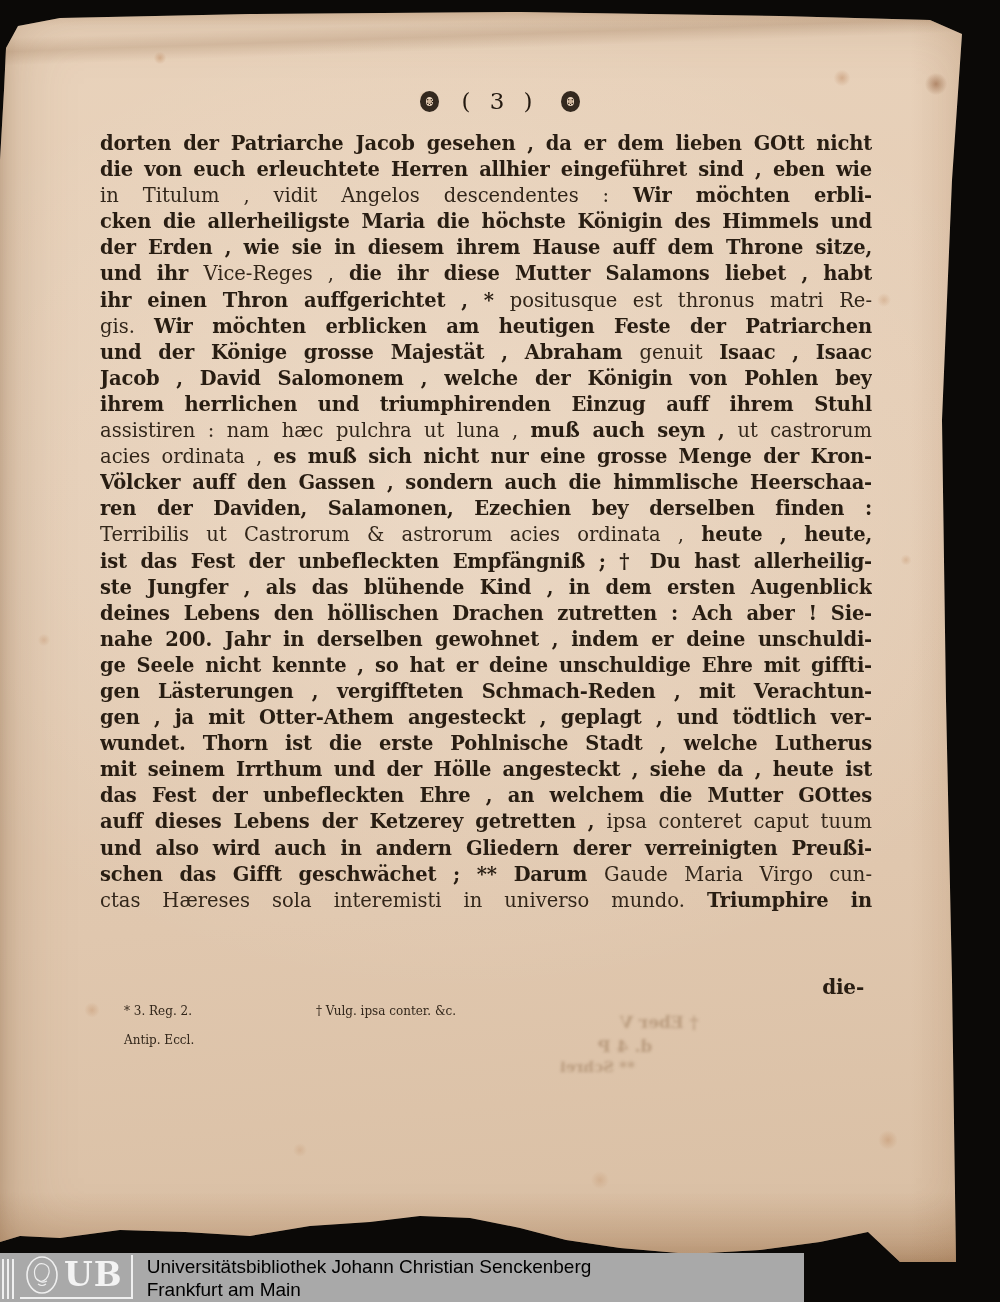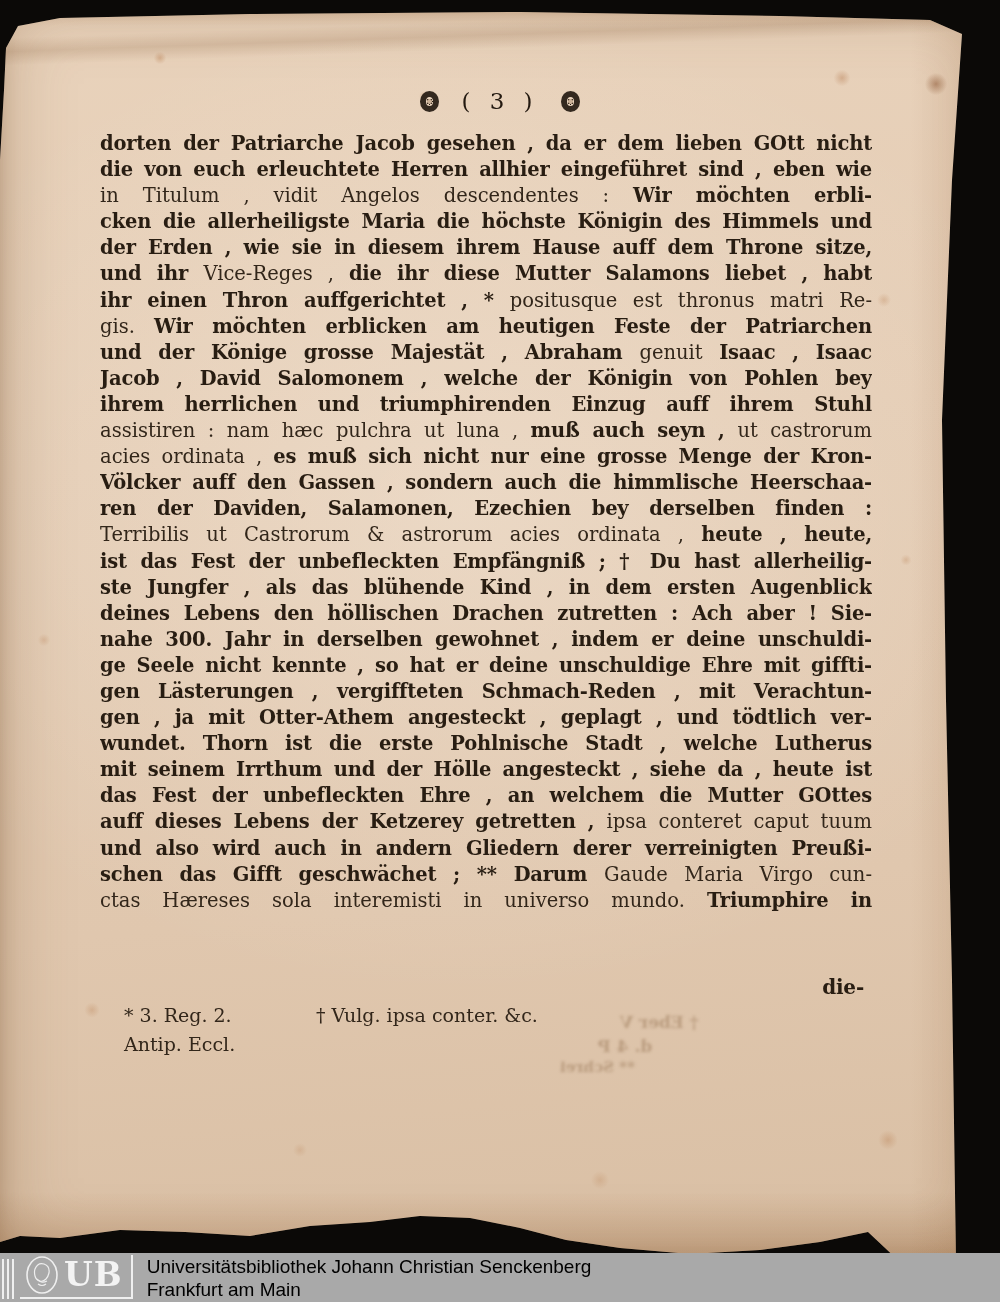--- a/index.html
+++ b/index.html
@@ -85,39 +85,39 @@
   }
   .signature{
     position:absolute;left:0;right:0;text-align:center;
     font-size:21px;font-weight:700;color:#281d12;
   }
   .catchword{
     position:absolute;right:8px;top:9px;font-size:20px;font-weight:700;color:#281d12;
   }
   .footnotes{
     position:absolute;left:100px;top:1004px;width:772px;color:#2e2217;
-    font-size:19px;
+    font-size:12px;
     text-align:center;
   }
   .fnrow{position:relative;height:30px;}
   .fn1{position:absolute;left:24px;top:0;}
   .fn2{position:absolute;left:216px;top:0;}
   .fn3{position:absolute;left:24px;top:29px;}
   
   .showthrough{
     position:absolute;color:rgba(128,92,58,.38);
     transform:scaleX(-1);filter:blur(1.4px);
     font-size:17px;font-weight:600;pointer-events:none;
   }
   .st0{left:620px;top:1012px;}
   .st1{left:598px;top:1036px;}
   .st2{left:560px;top:1058px;font-size:15px;}
   
   .banner{
-    position:absolute;left:0;bottom:0;width:1000px;height:49px;
+    position:absolute;left:0;bottom:0;width:804px;height:49px;
     background:#a9a9a9;display:flex;align-items:center;
     font-family:"Liberation Sans", sans-serif;
   }
   .ub-logo{
     position:relative;height:42px;margin-left:2px;display:flex;align-items:flex-end;
   }
   .ub-bars{display:flex;gap:3px;height:40px;align-items:stretch;margin-right:6px;}
   .ub-bars i{width:2px;background:#efefef;}
   .ub-frame{
     display:flex;align-items:center;
@@ -159,21 +159,21 @@
       <div class="tl"><span class="frk">Jacob , David Salomonem , welche der Königin von Pohlen bey</span></div>
       <div class="tl"><span class="frk">ihrem herrlichen und triumphirenden Einzug auff ihrem Stuhl</span></div>
       <div class="tl"><span class="ant">assistiren : nam hæc pulchra ut luna , </span><span class="frk">muß auch seyn , </span><span class="ant">ut castrorum</span></div>
       <div class="tl"><span class="ant">acies ordinata , </span><span class="frk">es muß sich nicht nur eine grosse Menge der Kron-</span></div>
       <div class="tl"><span class="frk">Völcker auff den Gassen , sondern auch die himmlische Heerschaa-</span></div>
       <div class="tl"><span class="frk">ren der Daviden, Salamonen, Ezechien bey derselben finden :</span></div>
       <div class="tl"><span class="ant">Terribilis ut Castrorum &amp; astrorum acies ordinata , </span><span class="frk">heute , heute,</span></div>
       <div class="tl"><span class="frk">ist das Fest der unbefleckten Empfängniß ; † Du hast allerheilig-</span></div>
       <div class="tl"><span class="frk">ste Jungfer , als das blühende Kind , in dem ersten Augenblick</span></div>
       <div class="tl"><span class="frk">deines Lebens den höllischen Drachen zutretten : Ach aber ! Sie-</span></div>
-      <div class="tl"><span class="frk">nahe 300. Jahr in derselben gewohnet , indem er deine unschuldi-</span></div>
+      <div class="tl"><span class="frk">nahe 200. Jahr in derselben gewohnet , indem er deine unschuldi-</span></div>
       <div class="tl"><span class="frk">ge Seele nicht kennte , so hat er deine unschuldige Ehre mit giffti-</span></div>
       <div class="tl"><span class="frk">gen Lästerungen , vergiffteten Schmach-Reden , mit Verachtun-</span></div>
       <div class="tl"><span class="frk">gen , ja mit Otter-Athem angesteckt , geplagt , und tödtlich ver-</span></div>
       <div class="tl"><span class="frk">wundet. Thorn ist die erste Pohlnische Stadt , welche Lutherus</span></div>
       <div class="tl"><span class="frk">mit seinem Irrthum und der Hölle angesteckt , siehe da , heute ist</span></div>
       <div class="tl"><span class="frk">das Fest der unbefleckten Ehre , an welchem die Mutter GOttes</span></div>
       <div class="tl"><span class="frk">auff dieses Lebens der Ketzerey getretten , </span><span class="ant">ipsa conteret caput tuum</span></div>
       <div class="tl"><span class="frk">und also wird auch in andern Gliedern derer verreinigten Preußi-</span></div>
       <div class="tl"><span class="frk">schen das Gifft geschwächet ; ** Darum </span><span class="ant">Gaude Maria Virgo cun-</span></div>
       <div class="tl"><span class="ant">ctas Hæreses sola interemisti in universo mundo. </span><span class="frk">Triumphire in</span></div>

